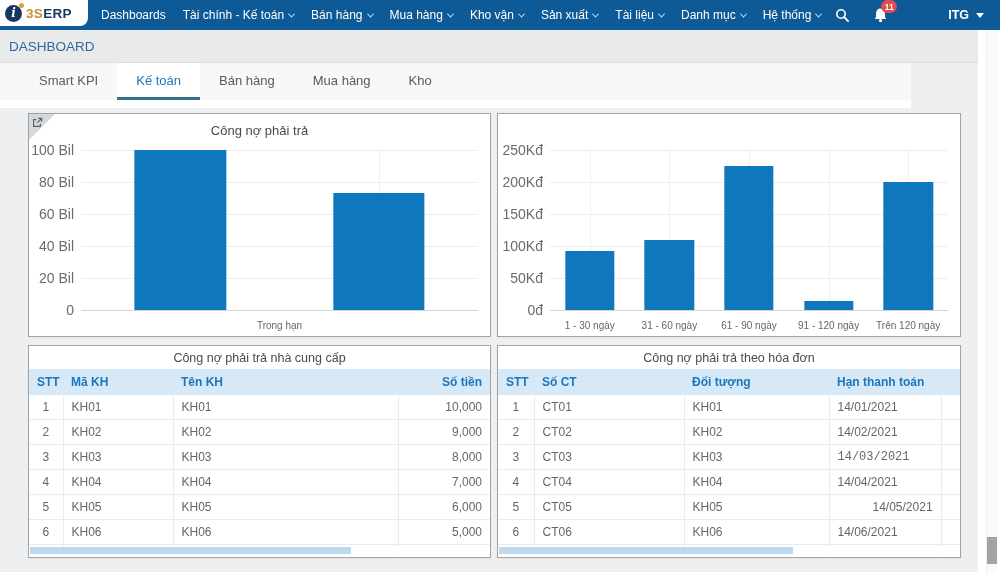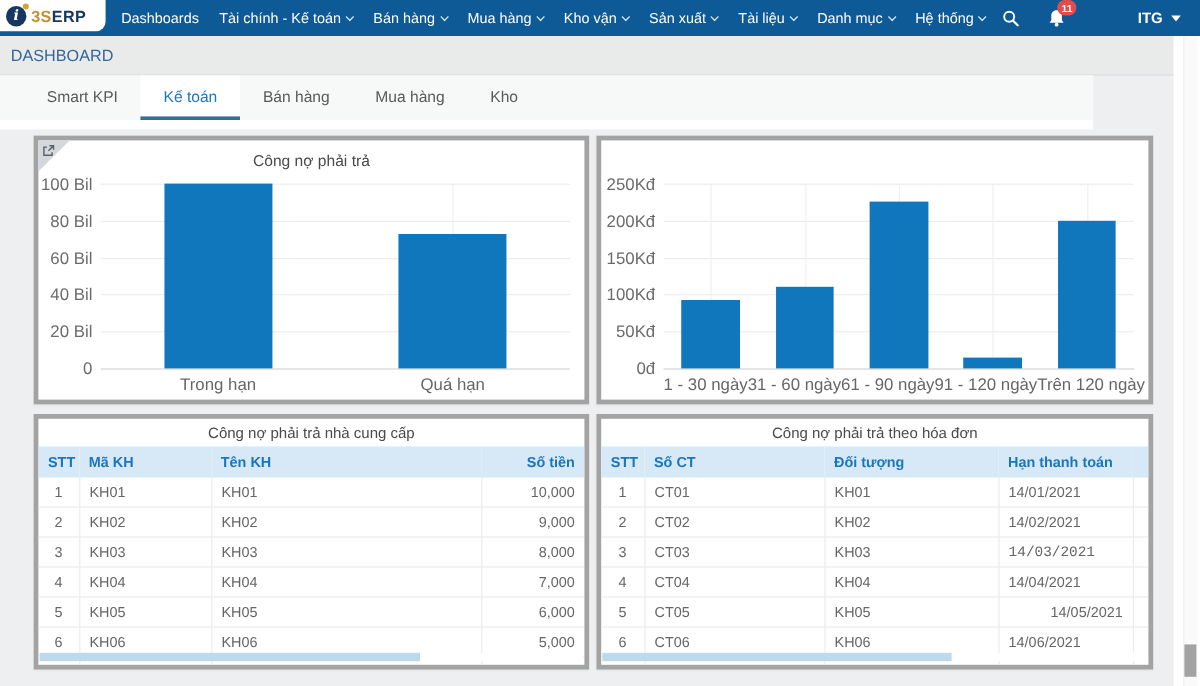--- a/index.html
+++ b/index.html
@@ -29,21 +29,21 @@
   .breadcrumb { position:absolute; top:30px; left:0; width:1000px; height:33px; background:#e9eaea; border-bottom:1px solid #dddede; display:flex; align-items:center; padding-left:9px; color:#33679b; font-size:13.5px; }
 
   
   .tabwrap { position:absolute; top:63px; left:0; width:911px; height:45px; background:#fff; }
   .tab-bar { display:flex; padding-left:20px; height:37px; background:#f7f8f8; }
   .tab { height:37px; line-height:36px; padding:0 19px; font-size:13px; color:#5a5a5a; cursor:pointer; }
   .tab.active { background:#fff; color:#1b76bc; border-bottom:3px solid #35708e; }
 
   
   .content { position:absolute; top:108px; left:0; width:978px; height:464px; background:#edeff0; }
-  .card { position:absolute; background:#fff; border:4px solid #a3a3a3; overflow:hidden; box-shadow:0 1px 2px rgba(0,0,0,.04); }
+  .card { position:absolute; background:#fff; border:1px solid #a3a3a3; overflow:hidden; box-shadow:0 1px 2px rgba(0,0,0,.04); }
   #chart-card-0 { left:28px;  top:5px;   width:463px; height:224px; }
   #chart-card-1 { left:497px; top:5px;   width:464px; height:224px; }
   #table-card-0 { left:28px;  top:237px; width:463px; height:213px; }
   #table-card-1 { left:497px; top:237px; width:464px; height:213px; }
 
   
   .corner { position:absolute; top:0; left:0; width:0; height:0; border-top:26px solid #d3d8dc; border-right:26px solid transparent; cursor:pointer; }
   .corner svg { position:absolute; top:-23px; left:3px; }
 
   
@@ -52,21 +52,21 @@
   .yaxis { position:relative; width:44px; flex:none; }
   .ytick { position:absolute; right:7px; transform:translateY(-50%); font-size:14px; color:#6b6b6b; white-space:nowrap; }
   .plot { position:relative; flex:1; }
   .gridline-h { position:absolute; left:0; right:0; height:1px; background:#ededed; }
   .gridline-h.zero { background:#d4d4d4; }
   .slots { position:absolute; top:0; left:0; right:0; bottom:0; display:flex; }
   .slot { flex:1; position:relative; }
   .gridline-v { position:absolute; left:50%; top:0; bottom:0; width:1px; background:#f0f0f0; }
   .bar { position:absolute; bottom:0; left:50%; transform:translateX(-50%); background:#1177bd; }
   .xaxis { position:absolute; left:52px; right:12px; bottom:5px; display:flex; }
-  .xlabel { flex:1; text-align:center; font-size:14px; color:#666; white-space:nowrap; }
+  .xlabel { flex:1; text-align:center; font-size:10px; color:#666; white-space:nowrap; }
 
   
   .table-title { text-align:center; font-size:12.5px; color:#4a4a4a; padding:5px 0 4px; }
   table { width:100%; border-collapse:collapse; table-layout:fixed; }
   th { background:#d7e9f7; color:#1b76bc; font-size:12px; font-weight:700; padding:6px 8px; white-space:nowrap; }
   td { font-size:12px; color:#666; padding:5px 8px; border-bottom:1px solid #ebebeb; border-right:1px solid #ebebeb; white-space:nowrap; overflow:hidden; }
   td:last-child { border-right:none; }
   tr.partial td { padding:2px 8px; font-size:5px; border-bottom:none; }
   .hscroll { position:absolute; bottom:3px; left:1px; right:1px; height:7px; background:#fff; }
   .hthumb { height:7px; background:#bcd9ee; cursor:pointer; }
@@ -200,21 +200,20 @@
               </div>
               <div class="slot">
                 <div class="gridline-v"></div>
                 <div class="bar" style="height: 73%; width: 46%; background: rgb(17, 119, 189);"></div>
               </div>
             </div>
           </div>
       </div>
       <div class="xaxis">
           <div class="xlabel">Trong hạn</div>
-          <div class="xlabel">Quá hạn</div>
         </div>
     </section>
 
     <section class="card chart-card" id="chart-card-1">
       <div class="chart-body">
         <div class="yaxis">
             <div class="ytick" style="top: 0%;">250Kđ</div>
             <div class="ytick" style="top: 20%;">200Kđ</div>
             <div class="ytick" style="top: 40%; margin-left: 27px;">150Kđ</div>
             <div class="ytick" style="top: 60%; margin-left: 24px;">100Kđ</div>

